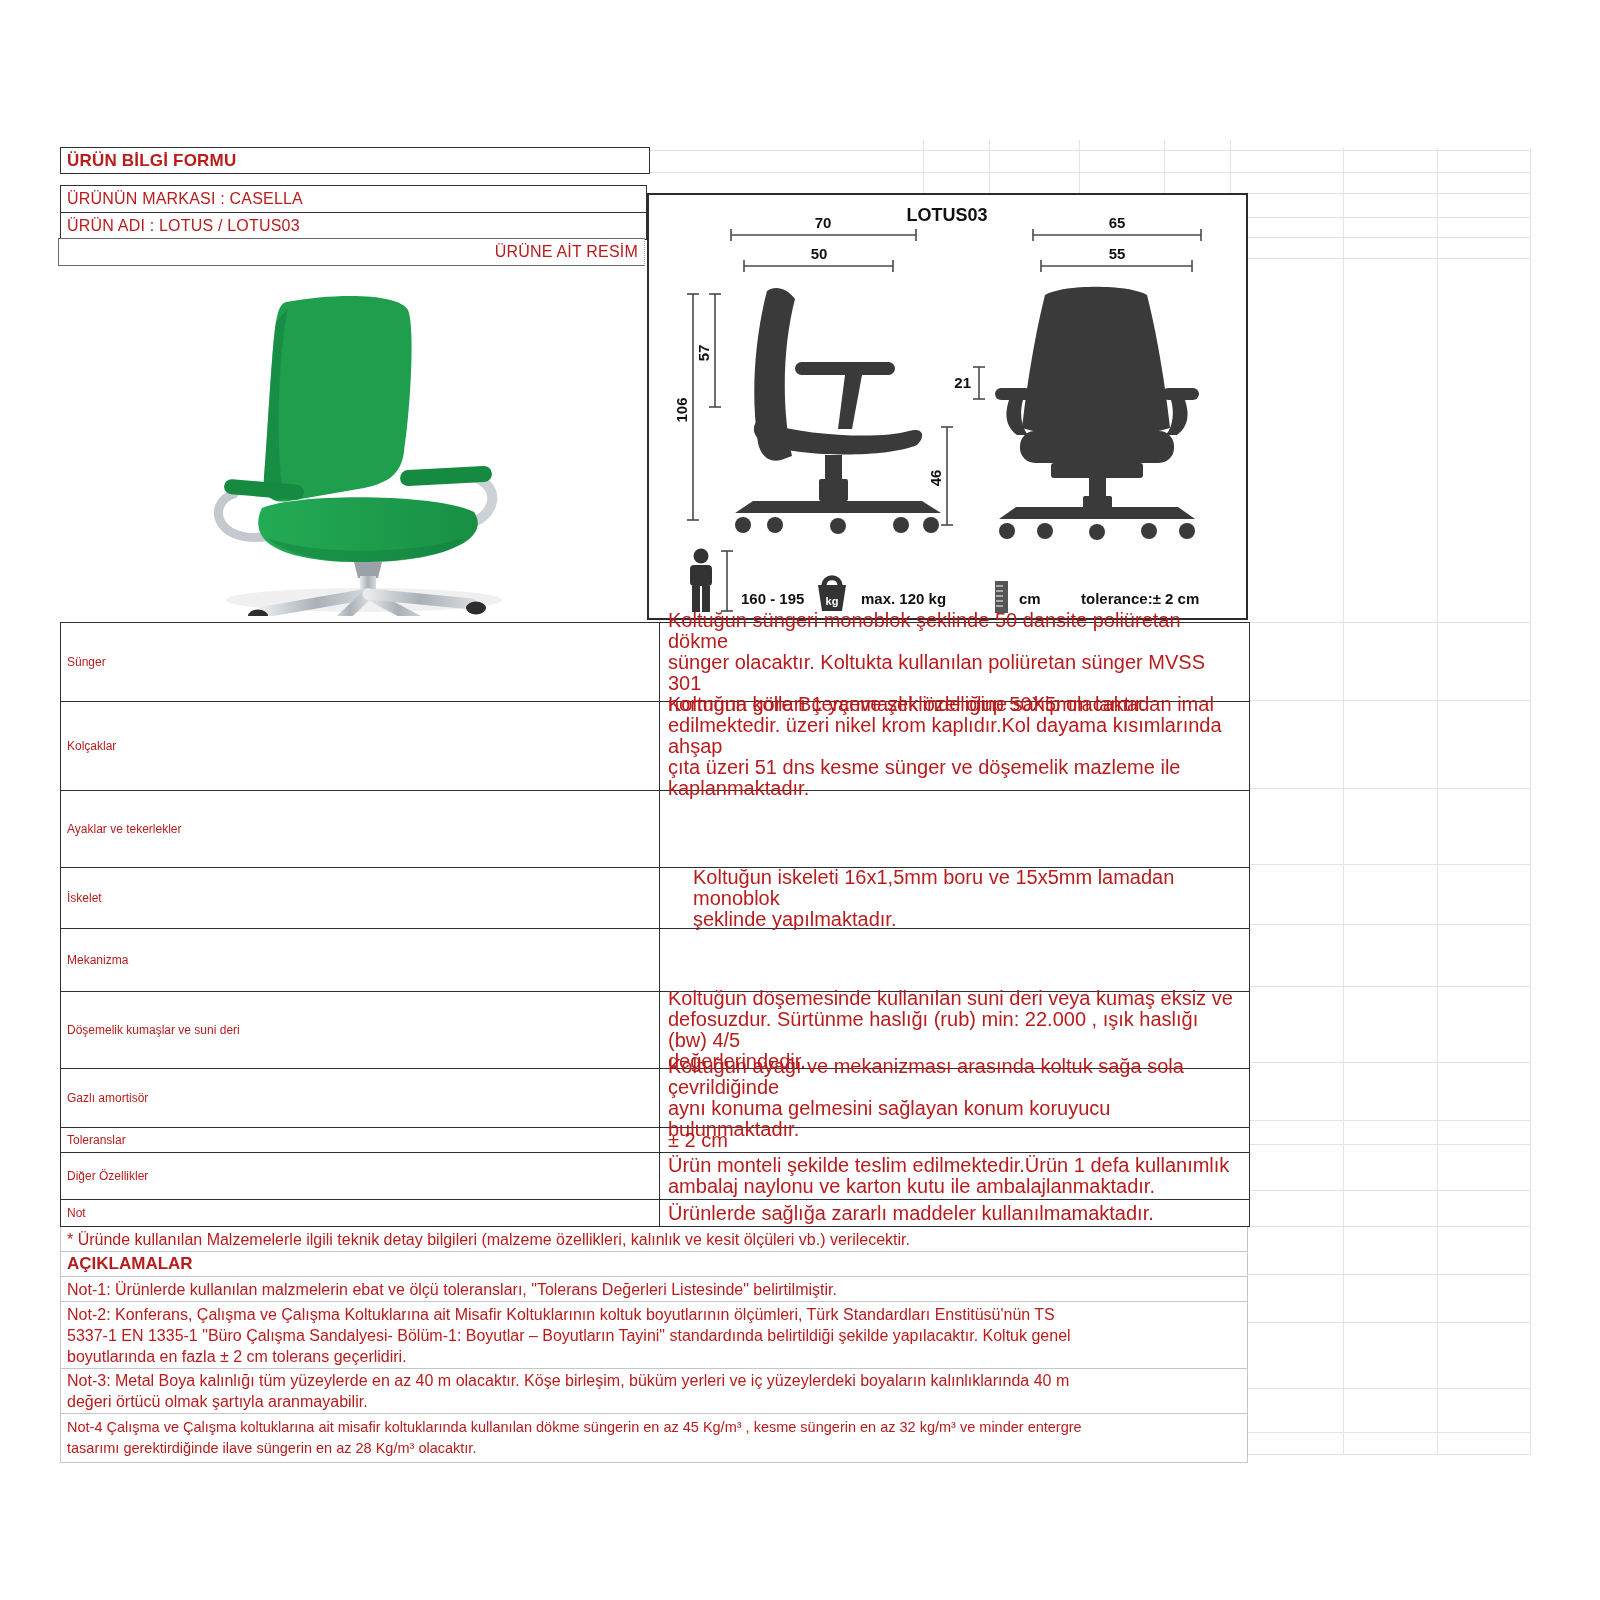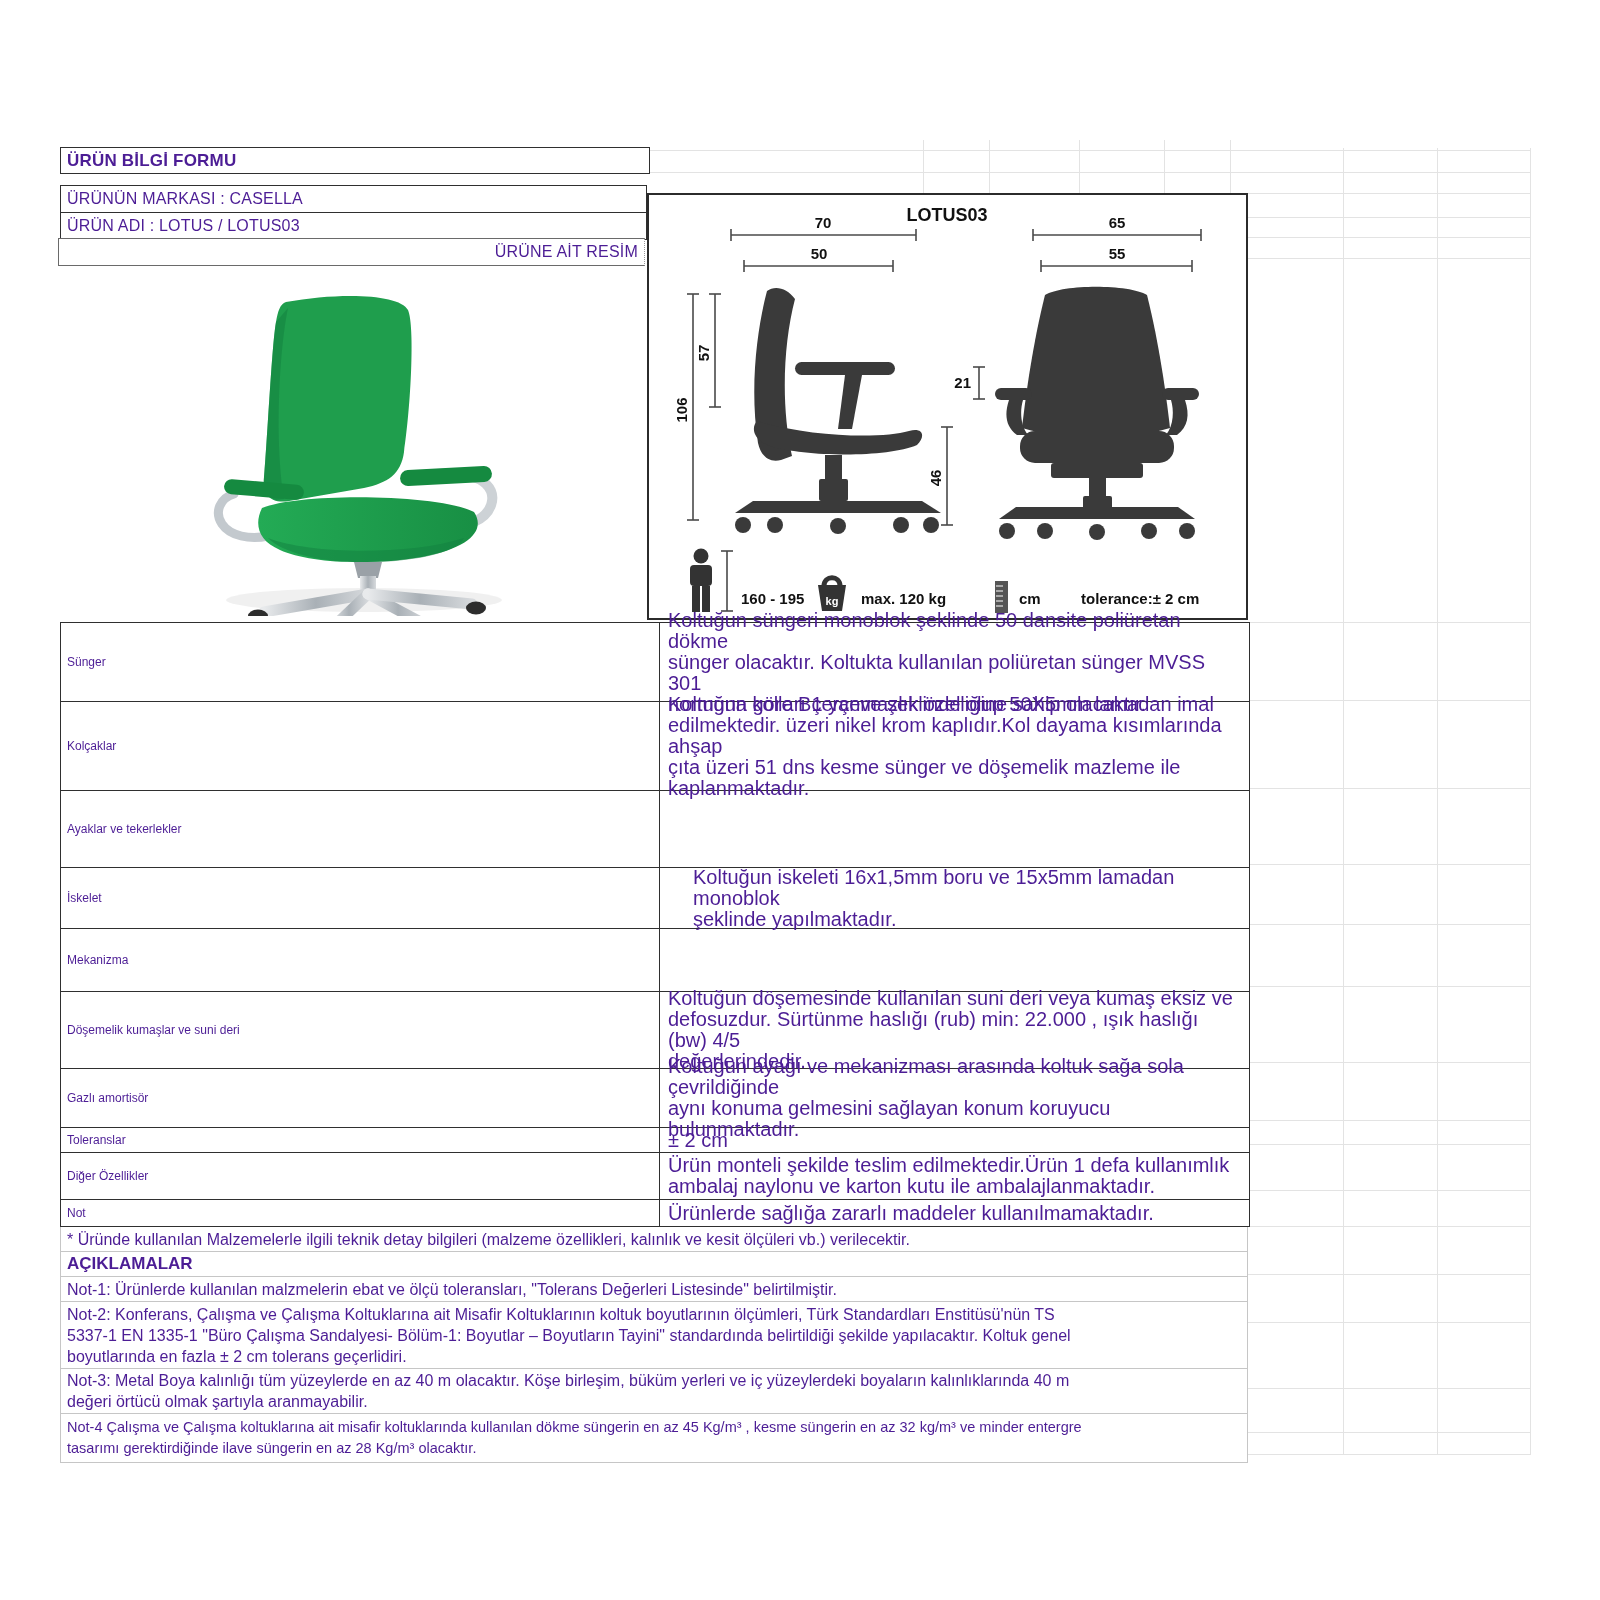--- a/index.html
+++ b/index.html
@@ -1,17 +1,17 @@
 <!DOCTYPE html>
 <html><head>
 <meta charset="utf-8">
 <style>
   html,body{margin:0;padding:0;background:#fff;}
   #canvas{position:relative;width:1600px;height:1600px;background:#ffffff;overflow:hidden;
-          font-family:"Liberation Sans","DejaVu Sans",sans-serif;color:#4c1d95;text-decoration:underline;}
+          font-family:"Liberation Sans","DejaVu Sans",sans-serif;color:#b91c1c;text-decoration:underline;}
   .abs{position:absolute;box-sizing:border-box;}
   .gl{position:absolute;background:#e3e3e3;}
   .cell{border:1.6px solid #2f2f2f;background:#fff;display:flex;align-items:center;
         padding:0 6px;font-size:16px;letter-spacing:.2px;}
   .cell.bold{font-weight:bold;}
   
   #spec-table{position:absolute;left:60px;top:622px;width:1188px;border:1.8px solid #2f2f2f;background:#fff;}
   .spec-row{display:flex;border-bottom:1.6px solid #2f2f2f;}
   .spec-row:last-child{border-bottom:none;}
   .spec-label{width:586px;flex:0 0 586px;border-right:1.6px solid #2f2f2f;display:flex;

